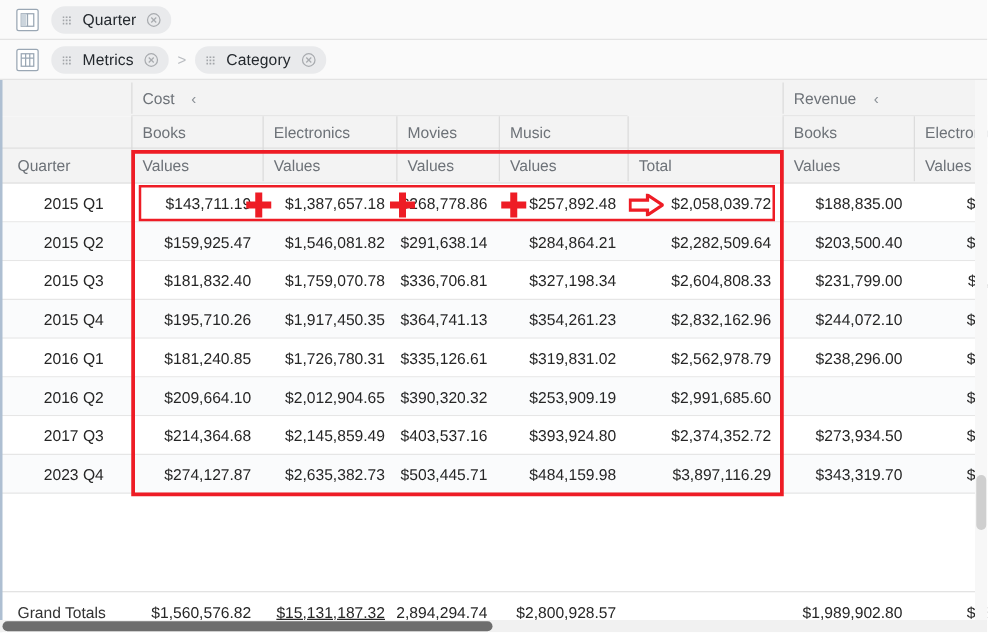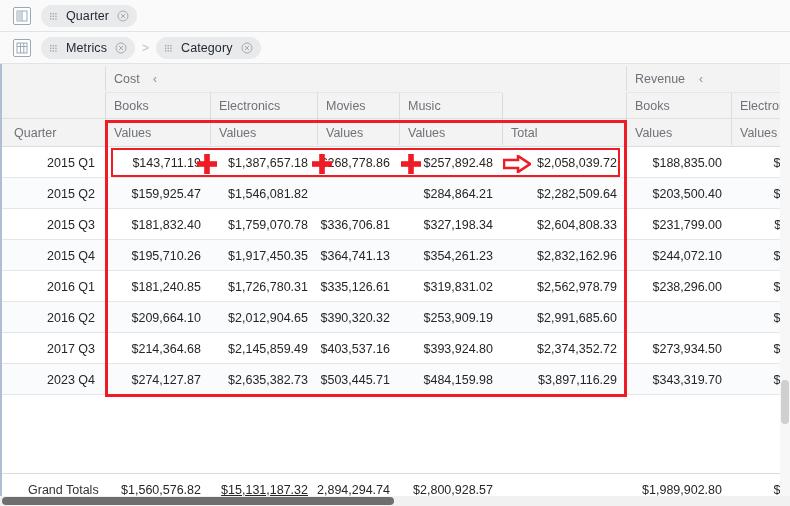--- a/index.html
+++ b/index.html
@@ -65,22 +65,22 @@
     position:absolute;top:50%;transform:translateY(-50%);
     font-size:12px;color:#8a9096;
   }
 
   .cell{
     position:absolute;height:31px;box-sizing:border-box;
     display:flex;align-items:center;justify-content:flex-end;
     padding-right:9px;font-size:12.5px;color:#262626;white-space:nowrap;
     overflow:hidden;
   }
-  .cell.rowhdr{justify-content:flex-end;padding-right:10px;color:#262626;}
-  .cell.gt-label{justify-content:flex-start;padding-left:28px;font-size:12.5px;color:#333;}
+  .cell.rowhdr{justify-content:flex-end;padding-right:22px;color:#262626;}
+  .cell.gt-label{justify-content:flex-start;padding-left:14px;font-size:12.5px;color:#333;}
   .rowband{position:absolute;left:0;height:31px;}
   .rowband.alt{background:#fafbfc;}
   .rowband.plain{background:#ffffff;}
 
   .gtrow{position:absolute;left:0;height:31px;background:#ffffff;}
 
   
   .freeze-line{position:absolute;width:2px;background:#b6c6d8;}
 
   
@@ -273,20 +273,21 @@
       <div class="cell" style="left:317px;top:83px;width:82px;">$268,778.86</div>
       <div class="cell" style="left:399px;top:83px;width:103px;">$257,892.48</div>
       <div class="cell" style="left:502px;top:83px;width:124px;">$2,058,039.72</div>
       <div class="cell" style="left:626px;top:83px;width:105px;">$188,835.00</div>
       <div class="cell" style="left:731px;top:83px;width:107px;">$1,735,56</div>
       <div class="rowband alt" style="top:114px;width:790px;"></div>
       <div class="hline" style="left:0;top:144px;width:790px;"></div>
       <div class="cell rowhdr" style="left:0;top:114px;width:105px;">2015 Q2</div>
       <div class="cell" style="left:105px;top:114px;width:105px;">$159,925.47</div>
       <div class="cell" style="left:210px;top:114px;width:107px;">$1,546,081.82</div>
+      <div class="cell" style="left:317px;top:114px;width:82px;">$291,638.14</div>
       <div class="cell" style="left:399px;top:114px;width:103px;">$284,864.21</div>
       <div class="cell" style="left:502px;top:114px;width:124px;">$2,282,509.64</div>
       <div class="cell" style="left:626px;top:114px;width:105px;">$203,500.40</div>
       <div class="cell" style="left:731px;top:114px;width:107px;">$1,873,05</div>
       <div class="rowband plain" style="top:145px;width:790px;"></div>
       <div class="hline" style="left:0;top:175px;width:790px;"></div>
       <div class="cell rowhdr" style="left:0;top:145px;width:105px;">2015 Q3</div>
       <div class="cell" style="left:105px;top:145px;width:105px;">$181,832.40</div>
       <div class="cell" style="left:210px;top:145px;width:107px;">$1,759,070.78</div>
       <div class="cell" style="left:317px;top:145px;width:82px;">$336,706.81</div>

